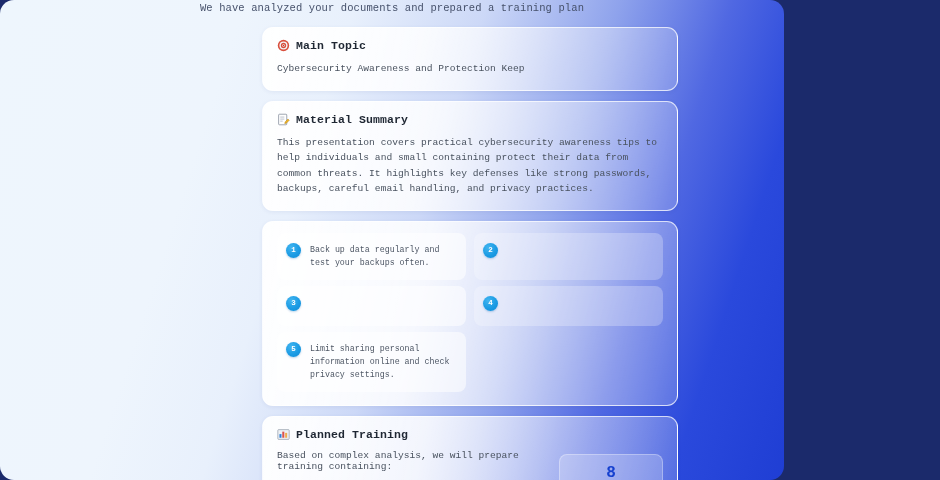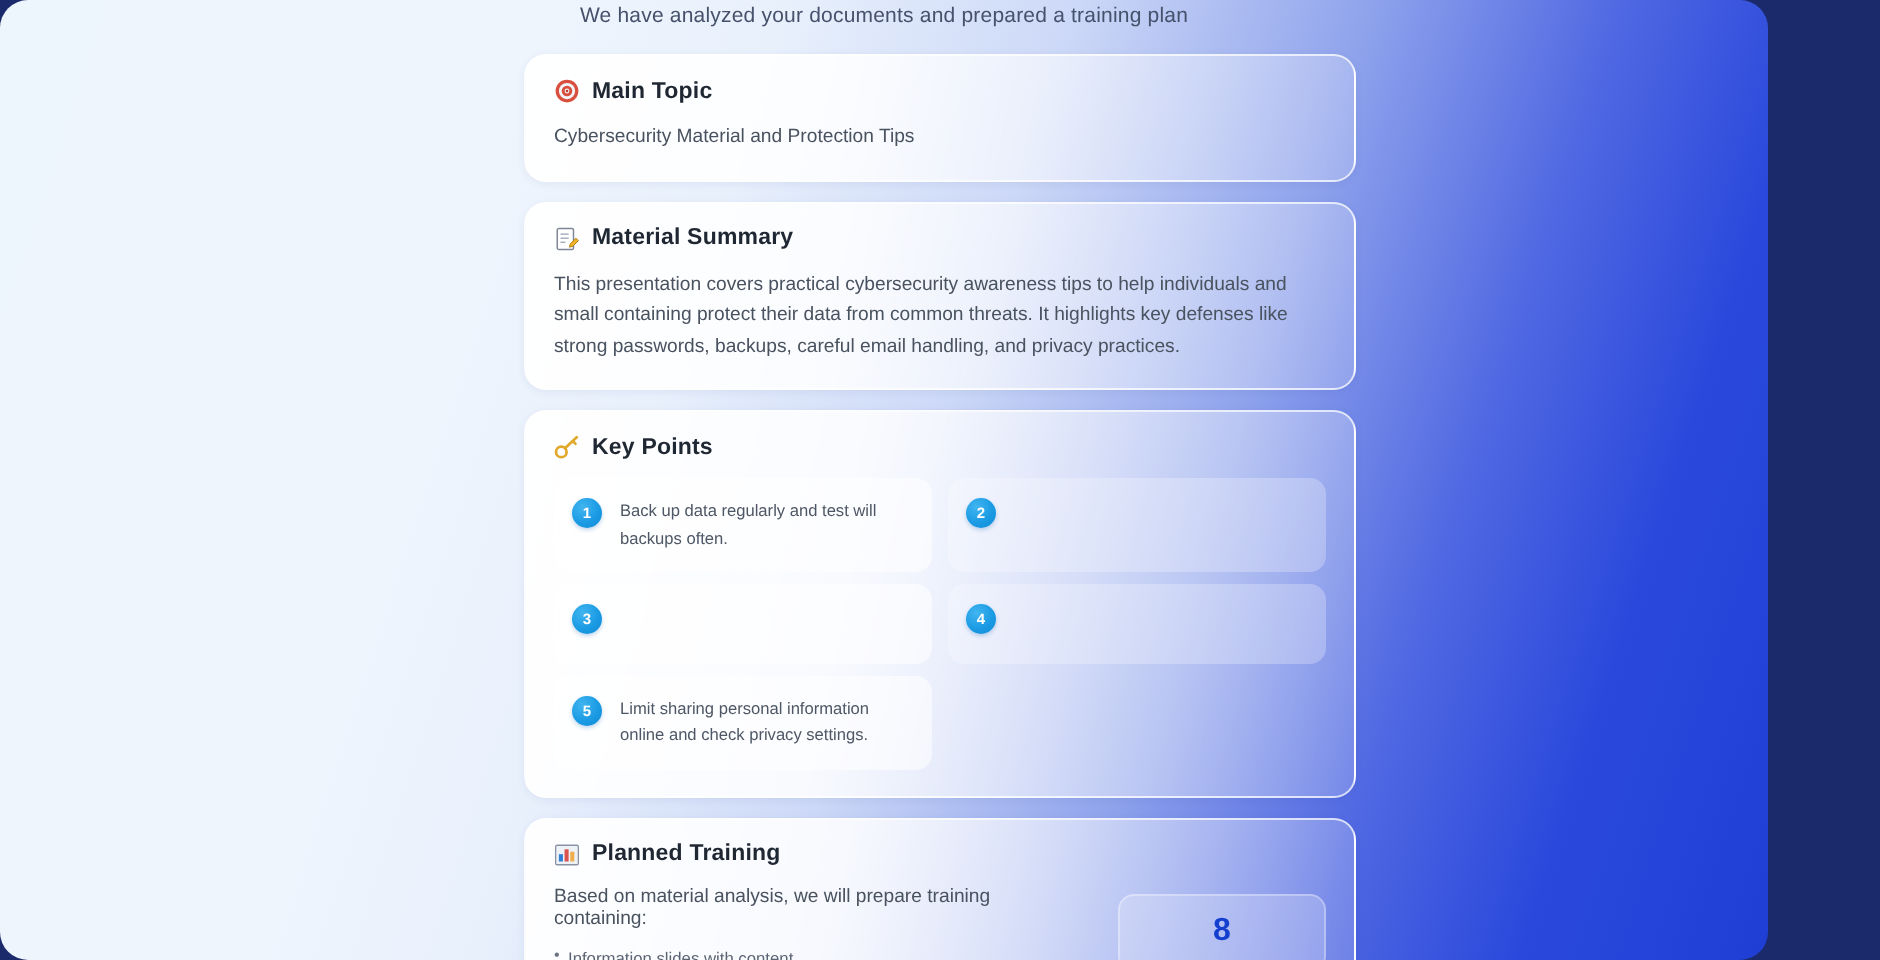--- a/index.html
+++ b/index.html
@@ -11,34 +11,35 @@
     background: #1b2a6b;
   }
 
   body {
     font-family: "Liberation Sans", sans-serif;
     -webkit-font-smoothing: antialiased;
   }
 
   #app-root {
     position: relative;
-    width: 884px;
+    width: 784px;
     height: 480px;
     border-radius: 14px;
     overflow: hidden;
     background:
       linear-gradient(108deg,
         #eef6fd 0%,
         #eef5fd 26%,
         #e8f0fc 38%,
         #ccd8f7 52%,
         #8fa3ec 66%,
         #5068e2 78%,
         #2a49dc 88%,
         #1f3ed4 100%);
+    font-family: Liberation Mono, monospace;
   }
 
   
   .status-line {
     position: absolute;
     top: 2px;
     left: 0;
     width: 100%;
     text-align: center;
     font-size: 10.5px;
@@ -208,51 +209,43 @@
       <div class="card-head">
         <svg class="card-icon" viewBox="0 0 32 32">
           <circle cx="16" cy="16" r="14" fill="#d94f3d"></circle>
           <circle cx="16" cy="16" r="10" fill="#f2f4f7"></circle>
           <circle cx="16" cy="16" r="6.5" fill="#d94f3d"></circle>
           <circle cx="16" cy="16" r="3" fill="#f2f4f7"></circle>
           <circle cx="16" cy="16" r="1.6" fill="#c23b2a"></circle>
         </svg>
         <span class="card-title">Main Topic</span>
       </div>
-      <div class="card-body-text">Cybersecurity Material and Protection Tips</div>
+      <div class="card-body-text">Cybersecurity Awareness and Protection Keep</div>
     </div>
 
     <div class="card">
       <div class="card-head">
         <svg class="card-icon" viewBox="0 0 32 32">
           <rect x="4" y="3" width="20" height="26" rx="2" fill="#ffffff" stroke="#7d8696" stroke-width="1.8"></rect>
           <line x1="8" y1="10" x2="18" y2="10" stroke="#9aa3b2" stroke-width="1.6"></line>
           <line x1="8" y1="15" x2="18" y2="15" stroke="#9aa3b2" stroke-width="1.6"></line>
           <line x1="8" y1="20" x2="14" y2="20" stroke="#9aa3b2" stroke-width="1.6"></line>
           <path d="M20 22 L27 15 L30 18 L23 25 L19 26 Z" fill="#f0b429" stroke="#b07d0a" stroke-width="1.2"></path>
         </svg>
         <span class="card-title">Material Summary</span>
       </div>
       <div class="card-body-text">This presentation covers practical cybersecurity awareness tips to help individuals and small containing protect their data from common threats. It highlights key defenses like strong passwords, backups, careful email handling, and privacy practices.</div>
     </div>
 
     <div class="card">
-      <div class="card-head">
-        <svg class="card-icon" viewBox="0 0 32 32">
-          <circle cx="9" cy="22" r="6.5" fill="none" stroke="#e0a92b" stroke-width="3.4"></circle>
-          <line x1="13.5" y1="17.5" x2="28" y2="4" stroke="#e0a92b" stroke-width="3.4" stroke-linecap="round"></line>
-          <line x1="23" y1="9" x2="26.5" y2="12" stroke="#e0a92b" stroke-width="3.2" stroke-linecap="round"></line>
-        </svg>
-        <span class="card-title">Key Points</span>
-      </div>
 
       <div class="kp-grid">
         <div class="kp-item">
           <span class="kp-num">1</span>
-          <span class="kp-text">Back up data regularly and test will backups often.</span>
+          <span class="kp-text">Back up data regularly and test your backups often.</span>
         </div>
         <div class="kp-item right">
           <span class="kp-num">2</span>
         </div>
         <div class="kp-item">
           <span class="kp-num">3</span>
         </div>
         <div class="kp-item right">
           <span class="kp-num">4</span>
         </div>
@@ -269,21 +262,21 @@
           <rect x="2" y="4" width="28" height="24" rx="2" fill="#eef1f5" stroke="#8a93a3" stroke-width="1.6"></rect>
           <rect x="6" y="15" width="5" height="9" fill="#2f80d8"></rect>
           <rect x="13" y="9" width="5" height="15" fill="#d9534f"></rect>
           <rect x="20" y="12" width="5" height="12" fill="#f0ad4e"></rect>
         </svg>
         <span class="card-title">Planned Training</span>
       </div>
 
       <div class="pt-wrap">
         <div class="pt-left">
-          <div class="pt-intro">Based on material analysis, we will prepare training containing:</div>
+          <div class="pt-intro">Based on complex analysis, we will prepare training containing:</div>
           <ul class="pt-list">
             <li>Information slides with content</li>
 
           </ul>
         </div>
 
         <div class="pt-badge">
           <div class="pt-badge-number">8</div>
 
         </div>

